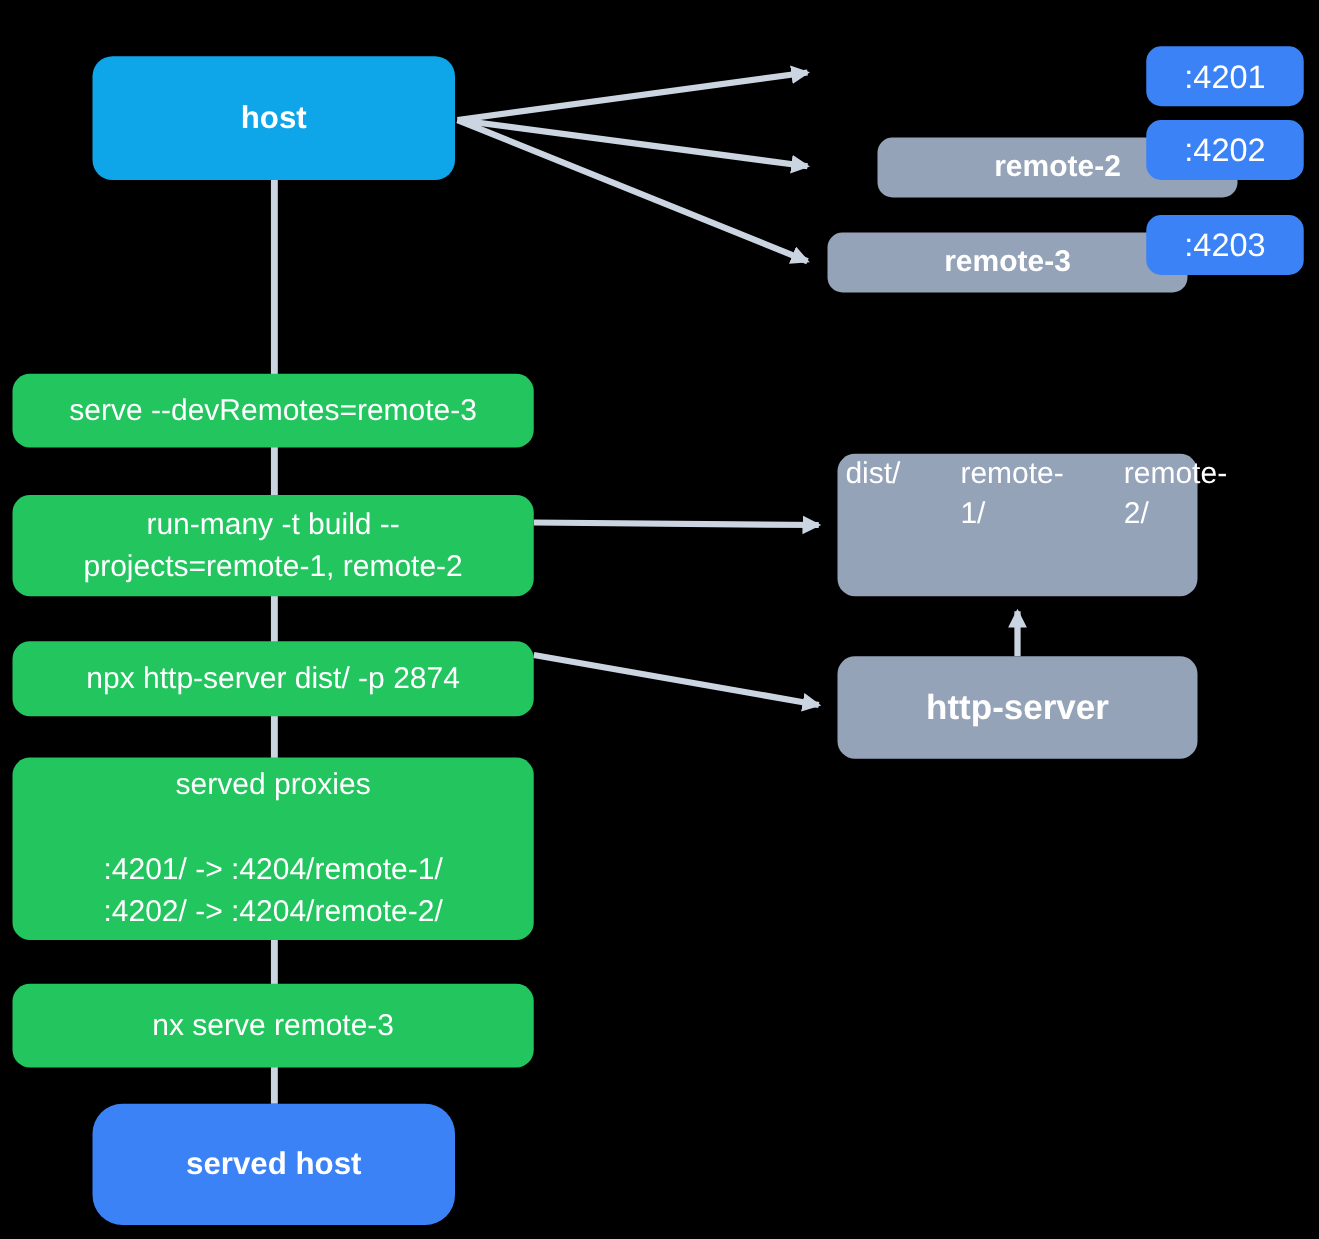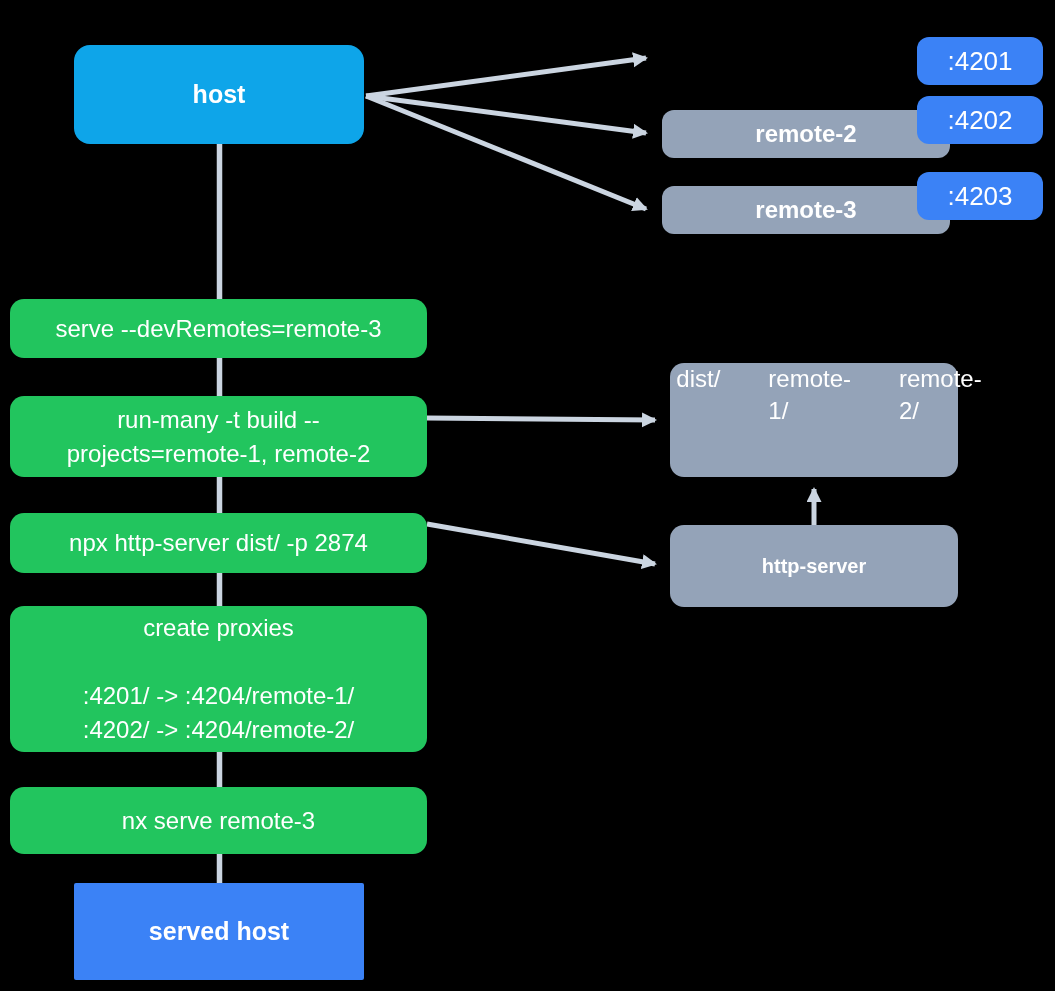--- a/index.html
+++ b/index.html
@@ -41,35 +41,35 @@
     background: #0EA5E9;
     border-radius: 16px;
     font-size: 25px;
     font-weight: bold;
   }
   
   .served-host {
     left: 74px; top: 883px;
     width: 290px; height: 97px;
     background: #3B82F6;
-    border-radius: 2px;
+    border-radius: 24px;
     font-size: 25px;
     font-weight: bold;
   }
   
   .remote {
     width: 288px; height: 48px;
     left: 662px;
     background: #94A3B8;
     border-radius: 12px;
     font-size: 24px;
     font-weight: bold;
   }
   .remote-1 { top: 33px; }
-  .remote-2 { top: 110px; }
+  .remote-2 { top: 110px; margin-left: 40px; }
   .remote-3 { top: 186px; }
   
   .badge {
     position: absolute;
     z-index: 2;
     left: 917px;
     width: 126px; height: 48px;
     background: #3B82F6;
     border-radius: 12px;
     display: flex;
@@ -122,21 +122,21 @@
   }
   .dist .indent {
     padding-left: 48px;
   }
   
   .http-server {
     left: 670px; top: 525px;
     width: 288px; height: 82px;
     background: #94A3B8;
     border-radius: 14px;
-    font-size: 20px;
+    font-size: 28px;
     font-weight: bold;
   }
 </style>
 </head>
 <body>
 
 <div class="canvas">
 
   <svg class="connectors" viewBox="0 0 1055 991" xmlns="http://www.w3.org/2000/svg">
     <defs>
@@ -187,21 +187,21 @@
   <div class="box command cmd-2">
     <span class="line">run-many -t build --</span>
     <span class="line">projects=remote-1, remote-2</span>
   </div>
 
   <div class="box command cmd-3">
     <span class="line">npx http-server dist/ -p 2874</span>
   </div>
 
   <div class="box command cmd-4">
-    <span class="line">create proxies</span>
+    <span class="line">served proxies</span>
     <span class="line"></span>
     <span class="line">:4201/ -&gt; :4204/remote-1/</span>
     <span class="line">:4202/ -&gt; :4204/remote-2/</span>
   </div>
 
   <div class="box command cmd-5">
     <span class="line">nx serve remote-3</span>
   </div>
 
   <div class="box dist">

